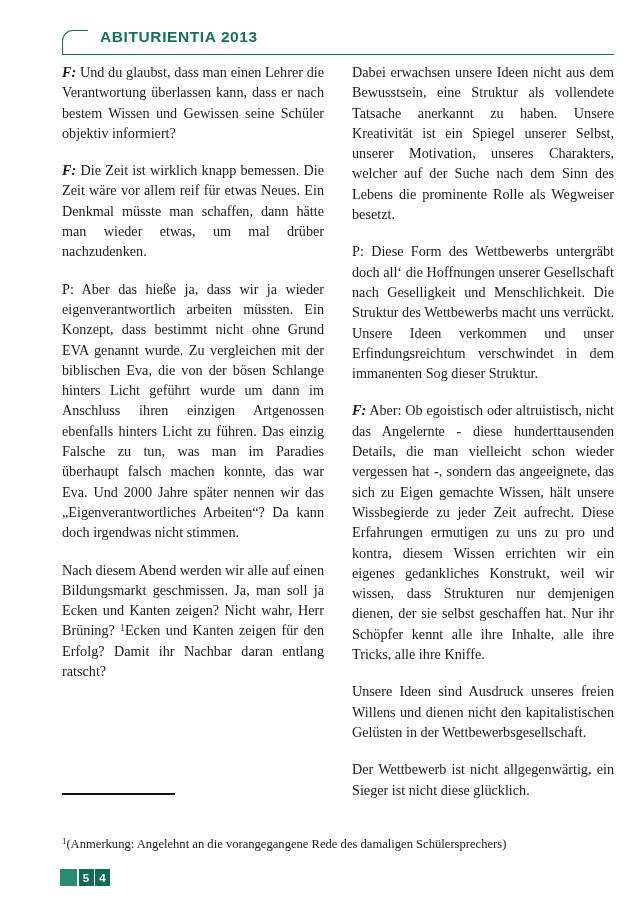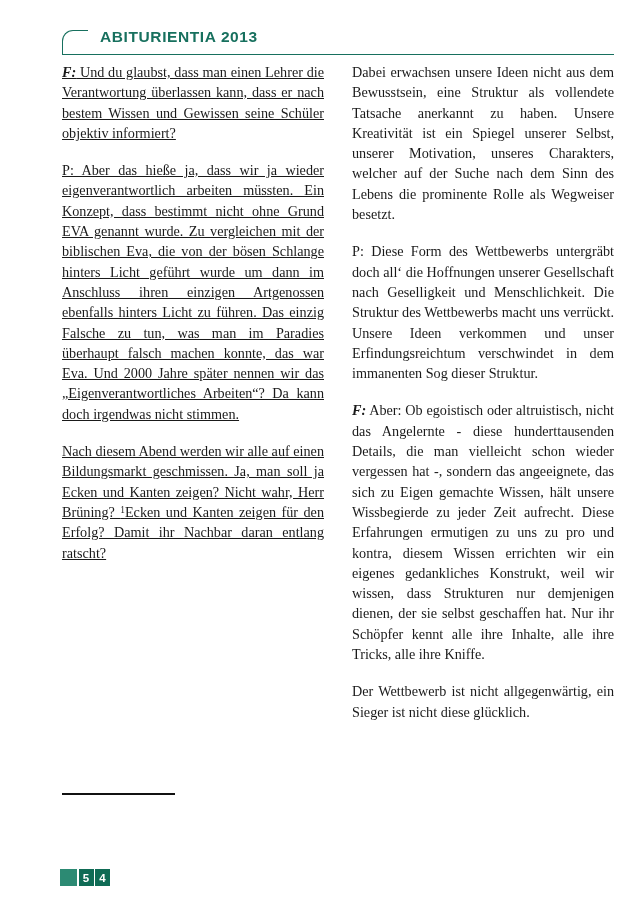--- a/index.html
+++ b/index.html
@@ -68,21 +68,21 @@
     left: 46px;
     top: 62px;
     width: 552px;
     height: 760px;
   }
   .col {
     position: absolute;
     top: 0;
     width: 262px;
   }
-  .col-left  { left: 0px; text-decoration: underline; }
+  .col-left  { left: 0px; }
   .col-right { left: 290px; }
 
   .col p {
     margin: 0 0 17px 0;
     font-size: 14.2px;
     line-height: 20.3px;
     text-align: justify;
     text-justify: inter-word;
     hyphens: manual;
   }
@@ -160,34 +160,37 @@
   <div class="header">
     <div class="header-bracket"></div>
     <div class="header-title">ABITURIENTIA 2013</div>
     <div class="header-rule"></div>
   </div>
 
   <div class="columns">
 
     <div class="col col-left">
       <p><span class="speaker-f">F:</span><span> Und du glaubst, dass man einen Lehrer die Verantwortung überlassen kann, dass er nach bestem Wissen und Gewissen seine Schüler objektiv informiert?</span></p>
+      <p><span class="speaker-f">F:</span><span> Die Zeit ist wirklich knapp bemessen. Die Zeit wäre vor allem reif für etwas Neues. Ein Denkmal müsste man schaffen, dann hätte man wieder etwas, um mal drüber nachzudenken.</span></p>
       <p><span>P: Aber das hieße ja, dass wir ja wieder eigenverantwortlich arbeiten müssten. Ein Konzept, dass bestimmt nicht ohne Grund EVA genannt wurde. Zu vergleichen mit der biblischen Eva, die von der bösen Schlange hinters Licht geführt wurde um dann im Anschluss ihren einzigen Artgenossen ebenfalls hinters Licht zu führen. Das einzig Falsche zu tun, was man im Paradies überhaupt falsch machen konnte, das war Eva. Und 2000 Jahre später nennen wir das „Eigenverantwortliches Arbeiten“? Da kann doch irgendwas nicht stimmen.</span></p>
       <p><span>Nach diesem Abend werden wir alle auf einen Bildungsmarkt geschmissen. Ja, man soll ja Ecken und Kanten zeigen? Nicht wahr, Herr Brüning? </span><sup>1</sup><span>Ecken und Kanten zeigen für den Erfolg? Damit ihr Nachbar daran entlang ratscht?</span></p>
     </div>
 
     <div class="col col-right">
       <p><span>Dabei erwachsen unsere Ideen nicht aus dem Bewusstsein, eine Struktur als vollendete Tatsache anerkannt zu haben. Unsere Kreativität ist ein Spiegel unserer Selbst, unserer Motivation, unseres Charakters, welcher auf der Suche nach dem Sinn des Lebens die prominente Rolle als Wegweiser besetzt.</span></p>
       <p><span>P: Diese Form des Wettbewerbs untergräbt doch all‘ die Hoffnungen unserer Gesellschaft nach Geselligkeit und Menschlichkeit. Die Struktur des Wettbewerbs macht uns verrückt. Unsere Ideen verkommen und unser Erfindungsreichtum verschwindet in dem immanenten Sog dieser Struktur.</span></p>
       <p><span class="speaker-f">F:</span><span> Aber: Ob egoistisch oder altruistisch, nicht das Angelernte - diese hunderttausenden Details, die man vielleicht schon wieder vergessen hat -, sondern das angeeignete, das sich zu Eigen gemachte Wissen, hält unsere Wissbegierde zu jeder Zeit aufrecht. Diese Erfahrungen ermutigen zu uns zu pro und kontra, diesem Wissen errichten wir ein eigenes gedankliches Konstrukt, weil wir wissen, dass Strukturen nur demjenigen dienen, der sie selbst geschaffen hat. Nur ihr Schöpfer kennt alle ihre Inhalte, alle ihre Tricks, alle ihre Kniffe.</span></p>
+      <p><span>Unsere Ideen sind Ausdruck unseres freien Willens und dienen nicht den kapitalistischen Gelüsten in der Wettbewerbsgesellschaft.</span></p>
       <p><span>Der Wettbewerb ist nicht allgegenwärtig, ein Sieger ist nicht diese glücklich.</span></p>
     </div>
 
   </div>
 
   <div class="footnote-rule"></div>
+  <div class="footnote"><sup>1</sup><span>(Anmerkung: Angelehnt an die vorangegangene Rede des damaligen Schülersprechers)</span></div>
 
   <div class="pagenum">
     <div class="pagenum-swatch"></div>
     <div class="pagenum-digit">5</div>
     <div class="pagenum-digit">4</div>
   </div>
 
 </div>
 
 </body></html>

